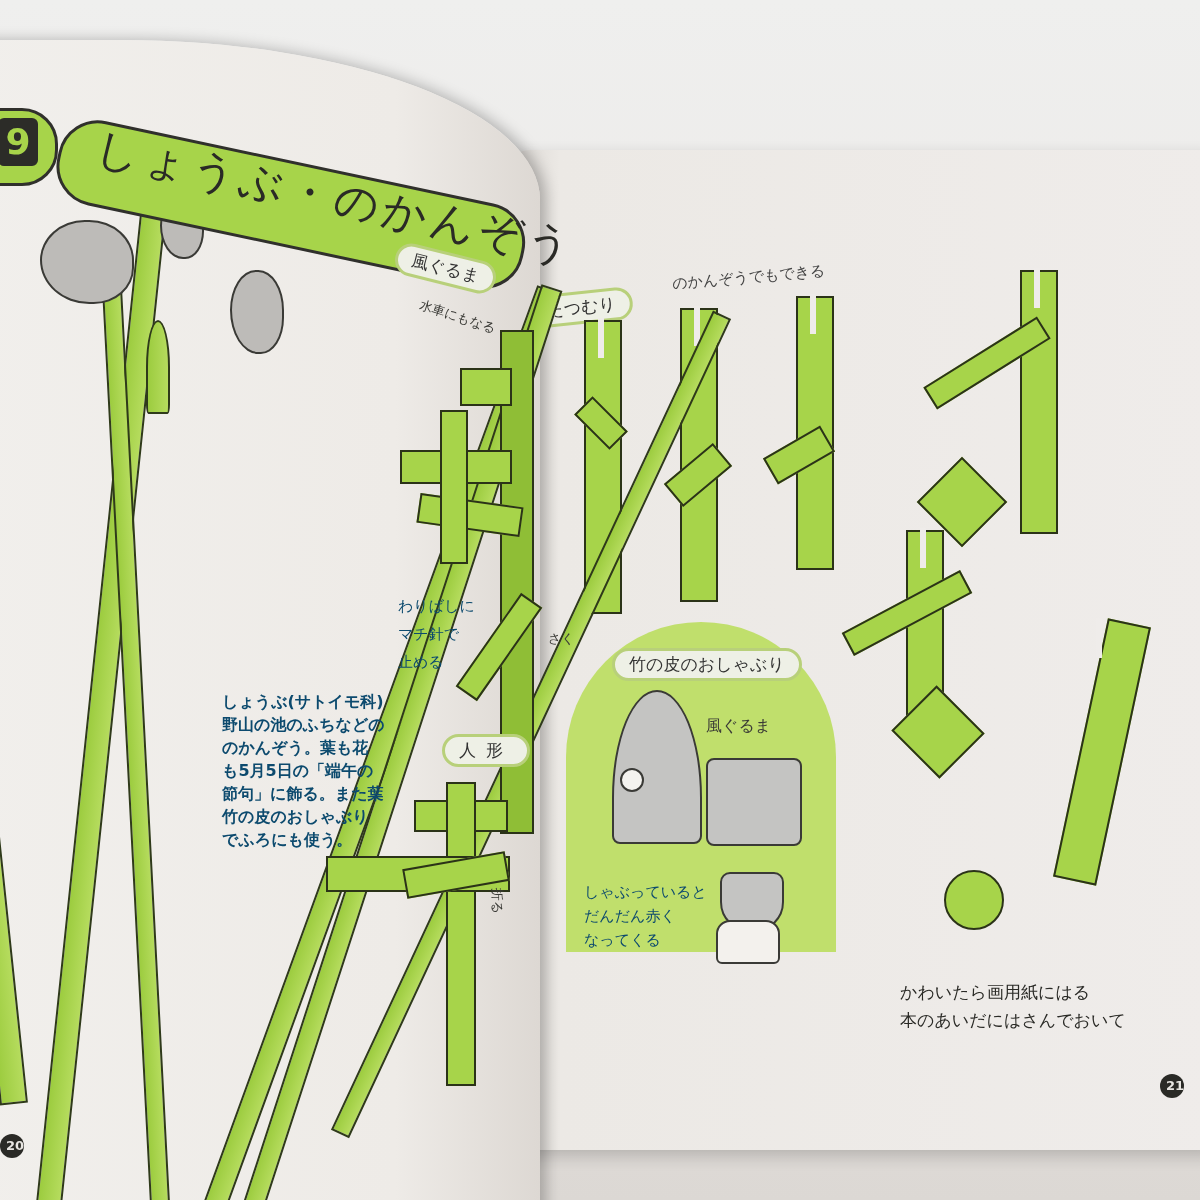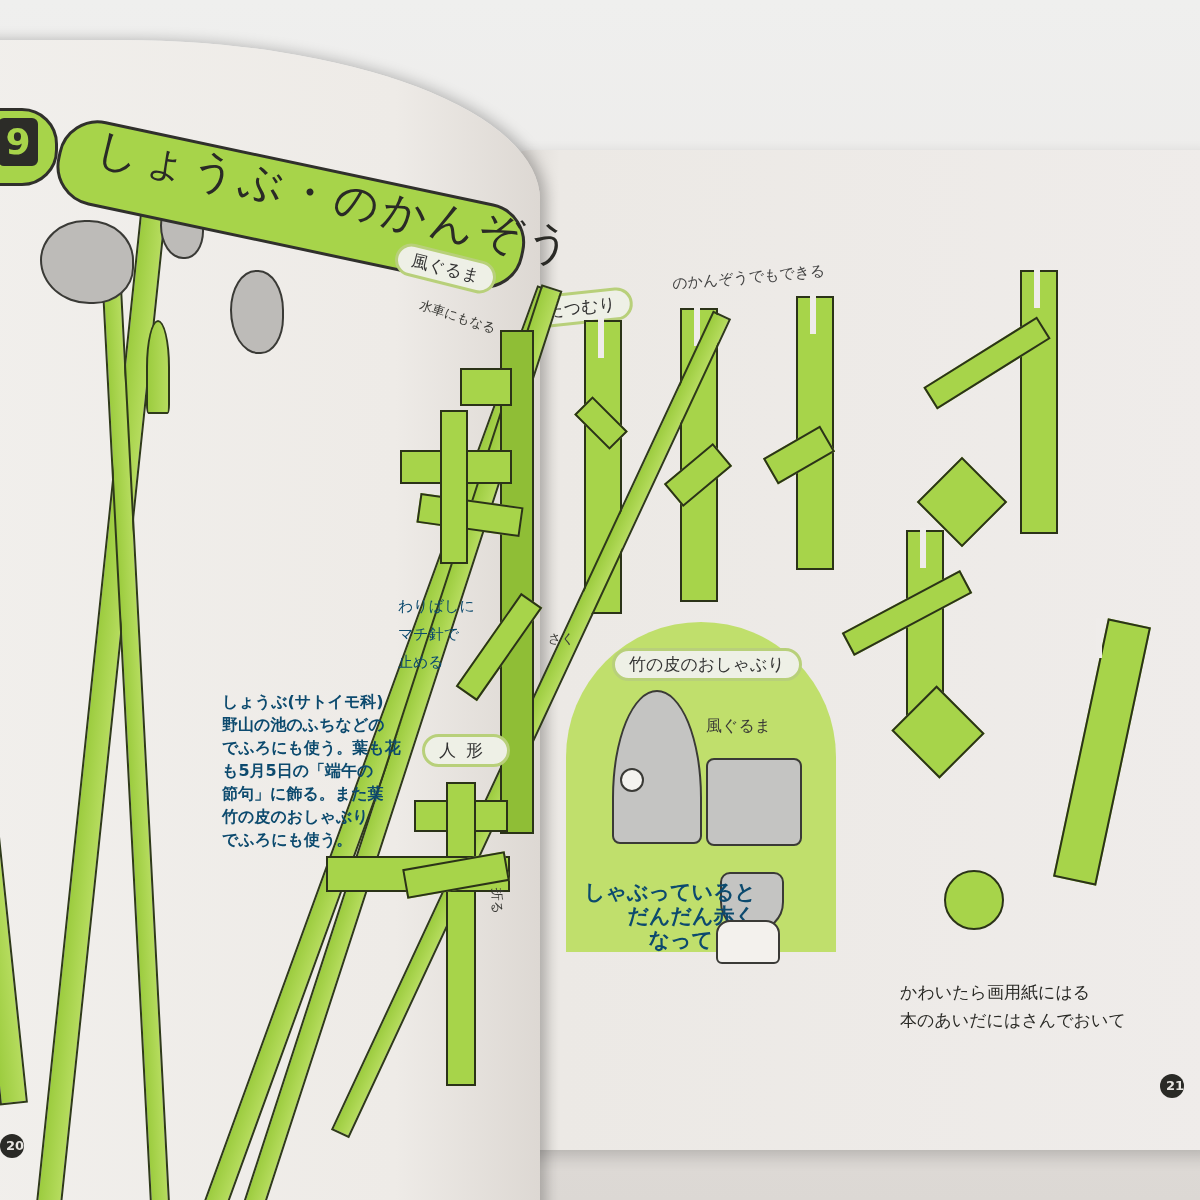--- a/index.html
+++ b/index.html
@@ -68,21 +68,21 @@
 
 <div class="bubble"></div>
 <div class="tag" style="left:612px;top:648px;">竹の皮のおしゃぶり</div>
 <div>
   <div class="shape-gray" style="left:612px;top:690px;width:86px;height:150px;border-radius:50% 50% 8px 8px / 70% 70% 8px 8px;"></div>
   <div style="position:absolute;left:620px;top:768px;width:20px;height:20px;border-radius:50%;background:#f4f3ef;border:2px solid #3a3a36;"></div>
   <div class="shape-gray" style="left:706px;top:758px;width:92px;height:84px;border-radius:8px;"></div>
   <div class="shape-gray" style="left:720px;top:872px;width:60px;height:56px;border-radius:10px 10px 30px 30px;"></div>
 </div>
 <div class="text" style="left:706px;top:716px;font-size:16px;">風ぐるま</div>
-<div class="para" style="left:584px;top:880px;font-weight:bold;font-size:21px;line-height:24px;text-align:right;">
+<div class="para" style="left:584px;top:880px;font-weight:normal;font-size:15px;line-height:24px;">
   <div>しゃぶっていると</div>
   <div>だんだん赤く</div>
   <div>なってくる</div>
 </div>
 <div style="position:absolute;left:716px;top:920px;width:60px;height:40px;background:#f3f1ed;border:2px solid #3a3a36;border-radius:14px 14px 6px 6px;"></div>
 
 <div class="para" style="left:900px;top:978px;font-weight:normal;font-size:17px;line-height:28px;color:#2a2a26;">
   <div>かわいたら画用紙にはる</div>
   <div>本のあいだにはさんでおいて</div>
 </div>
@@ -121,28 +121,28 @@
 <div class="para" style="left:398px;top:592px;font-weight:normal;font-size:15px;line-height:28px;">
   <div>わりばしに</div>
   <div>マチ針で</div>
   <div>止める</div>
 </div>
 <div class="text" style="left:548px;top:630px;font-size:13px;">さく</div>
 
 <div class="para" style="left:222px;top:690px;">
   <div>しょうぶ(サトイモ科)</div>
   <div>野山の池のふちなどの</div>
-  <div>でふろにも使う。葉も花</div>
+  <div>のかんぞう。葉も花</div>
   <div>も5月5日の「端午の</div>
   <div>節句」に飾る。また葉</div>
   <div>竹の皮のおしゃぶり</div>
   <div>でふろにも使う。</div>
 </div>
 
-<div class="tag" style="left:422px;top:734px;letter-spacing:10px;">人形</div>
+<div class="tag" style="left:442px;top:734px;letter-spacing:10px;">人形</div>
 <div>
   <div class="strip" style="left:414px;top:800px;width:90px;height:28px;"></div>
   <div class="strip" style="left:446px;top:782px;width:26px;height:300px;"></div>
   <div class="strip" style="left:326px;top:856px;width:180px;height:32px;"></div>
   <div class="strip" style="left:404px;top:860px;width:100px;height:26px;transform:rotate(-10deg);"></div>
 </div>
 <div class="text" style="left:484px;top:892px;font-size:13px;transform:rotate(90deg);">折る</div>
 
 <div class="page-num" style="left:0px;top:1134px;">20</div>
 

